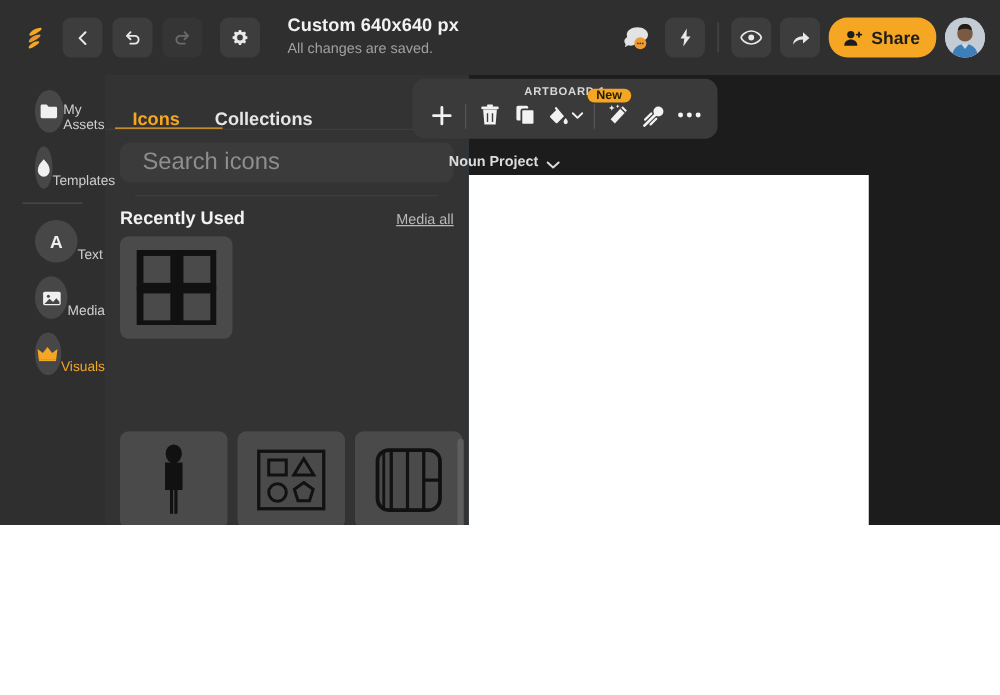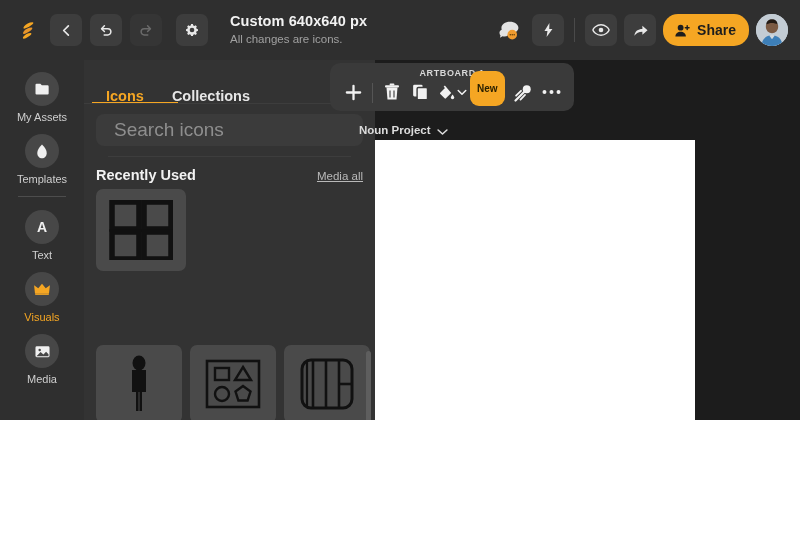--- a/index.html
+++ b/index.html
@@ -69,22 +69,22 @@
 
   
   .rail {
     position: absolute; left: 0; top: 60px;
     width: 84px; height: 496px;
     background: #2f2f2f;
     padding-top: 12px;
     z-index: 20;
   }
   .rail-item {
-    display: flex; flex-direction: column; align-items: center;
-    margin-bottom: 11px; cursor: pointer;
+    display: flex; align-items: flex-end;
+    margin-bottom: 11px; cursor: pointer; margin-left: 28px;
   }
   .rail-ico {
     width: 34px; height: 34px; border-radius: 50%;
     background: #474747;
     display: flex; align-items: center; justify-content: center;
     color: #f0f0f0;
   }
   .rail-lbl { font-size: 11px; color: #cfcfcf; margin-top: 5px; }
   .rail-item.active .rail-lbl { color: #f5a623; }
   .rail-item.active .rail-ico { color: #f5a623; }
@@ -191,21 +191,21 @@
   .ft-btn {
     width: 26px; height: 28px; margin-top: 10px;
     display: flex; align-items: center; justify-content: center;
     color: #f2f2f2; cursor: pointer; position: relative;
   }
   .ft-sep { width: 1px; height: 20px; background: #555; margin: 12px 4px 0; }
   .new-badge {
     position: absolute; left: 470px; top: 71px;
     background: #f5a623; color: #2a2000;
     font-size: 10px; font-weight: bold;
-    border-radius: 9px; padding: 12px 7px;
+    border-radius: 9px; padding: 0 7px;
     z-index: 45;
   }
   svg { display: block; }
 </style>
 </head>
 <body>
 
 <div id="app">
 
   <div class="header">
@@ -241,21 +241,21 @@
 
       <div class="hbtn" style="margin-left:6px">
         <svg width="16" height="16" viewBox="0 0 18 18">
           <path d="M9 2.2 l1 .15 .45 1.5 1.25.52 1.35-.78 1.4 1.4 -.78 1.35 .52 1.25 1.5.45 0 2 -1.5.45 -.52 1.25 .78 1.35 -1.4 1.4 -1.35-.78 -1.25.52 -.45 1.5 -2 0 -.45-1.5 -1.25-.52 -1.35.78 -1.4-1.4 .78-1.35 -.52-1.25 -1.5-.45 0-2 1.5-.45 .52-1.25 -.78-1.35 1.4-1.4 1.35.78 1.25-.52 .45-1.5z" fill="currentColor"></path>
           <circle cx="9" cy="9" r="2.6" fill="#3d3d3d"></circle>
         </svg>
       </div>
 
       <div class="title-wrap">
         <div class="doc-title">Custom 640x640 px</div>
-        <div class="doc-sub">All changes are icons.</div>
+        <div class="doc-sub">All changes are saved.</div>
       </div>
     </div>
 
     <div class="hdr-right">
 
       <div class="hbtn flat icon-rel">
         <svg width="24" height="21" viewBox="0 0 26 22">
           <path d="M14 1.5 C19.2 1.5 23.2 4.4 23.2 8 C23.2 11.6 19.2 14.5 14 14.5 C12.6 14.5 11.3 14.3 10.2 14 L6.2 16.2 L6.8 12.6 C5.5 11.4 4.8 9.8 4.8 8 C4.8 4.4 8.8 1.5 14 1.5 Z" fill="#e3e3e3"></path>
           <path d="M8.2 9.5 C11.2 9.5 13.6 11.3 13.6 13.5 C13.6 15.7 11.2 17.5 8.2 17.5 C7.4 17.5 6.6 17.4 6 17.2 L3.2 18.8 L3.8 16.3 C3 15.5 2.7 14.6 2.7 13.5 C2.7 11.3 5.2 9.5 8.2 9.5 Z" fill="#e3e3e3"></path>
           <circle cx="16.5" cy="15.5" r="5.2" fill="#ef9b2f"></circle>
@@ -332,39 +332,39 @@
 
     <div class="rail-item">
       <div class="rail-ico">
         <svg width="16" height="16" viewBox="0 0 16 16">
           <text x="8" y="13" font-family="Liberation Sans, sans-serif" font-size="14" font-weight="bold" fill="currentColor" text-anchor="middle">A</text>
         </svg>
       </div>
       <div class="rail-lbl">Text</div>
     </div>
 
-    <div class="rail-item active">
-      <div class="rail-ico">
-        <svg width="18" height="14" viewBox="0 0 19 15">
-          <path d="M2 12.4 L1 3.4 L5.5 6.8 L9.5 1.8 L13.5 6.8 L18 3.4 L17 12.4 Z" fill="#f5a623"></path>
-          <rect x="2.2" y="12.2" width="14.6" height="1.6" fill="#f5a623"></rect>
-        </svg>
-      </div>
-      <div class="rail-lbl">Visuals</div>
-    </div>
-
     <div class="rail-item">
       <div class="rail-ico">
         <svg width="17" height="15" viewBox="0 0 18 16">
           <rect x="1.5" y="2.5" width="15" height="11.5" rx="1.4" fill="currentColor"></rect>
           <circle cx="6" cy="6.4" r="1.3" fill="#474747"></circle>
           <path d="M2.6 13 L7 8.6 L10 11.2 L12.8 8.2 L15.4 11 L15.4 13 Z" fill="#474747"></path>
         </svg>
       </div>
       <div class="rail-lbl">Media</div>
+    </div>
+
+    <div class="rail-item active">
+      <div class="rail-ico">
+        <svg width="18" height="14" viewBox="0 0 19 15">
+          <path d="M2 12.4 L1 3.4 L5.5 6.8 L9.5 1.8 L13.5 6.8 L18 3.4 L17 12.4 Z" fill="#f5a623"></path>
+          <rect x="2.2" y="12.2" width="14.6" height="1.6" fill="#f5a623"></rect>
+        </svg>
+      </div>
+      <div class="rail-lbl">Visuals</div>
     </div>
   </div>
 
   <div class="canvas-area">
     <div class="artboard"></div>
   </div>
 
   <div class="panel">
 
     <div class="tabs">

